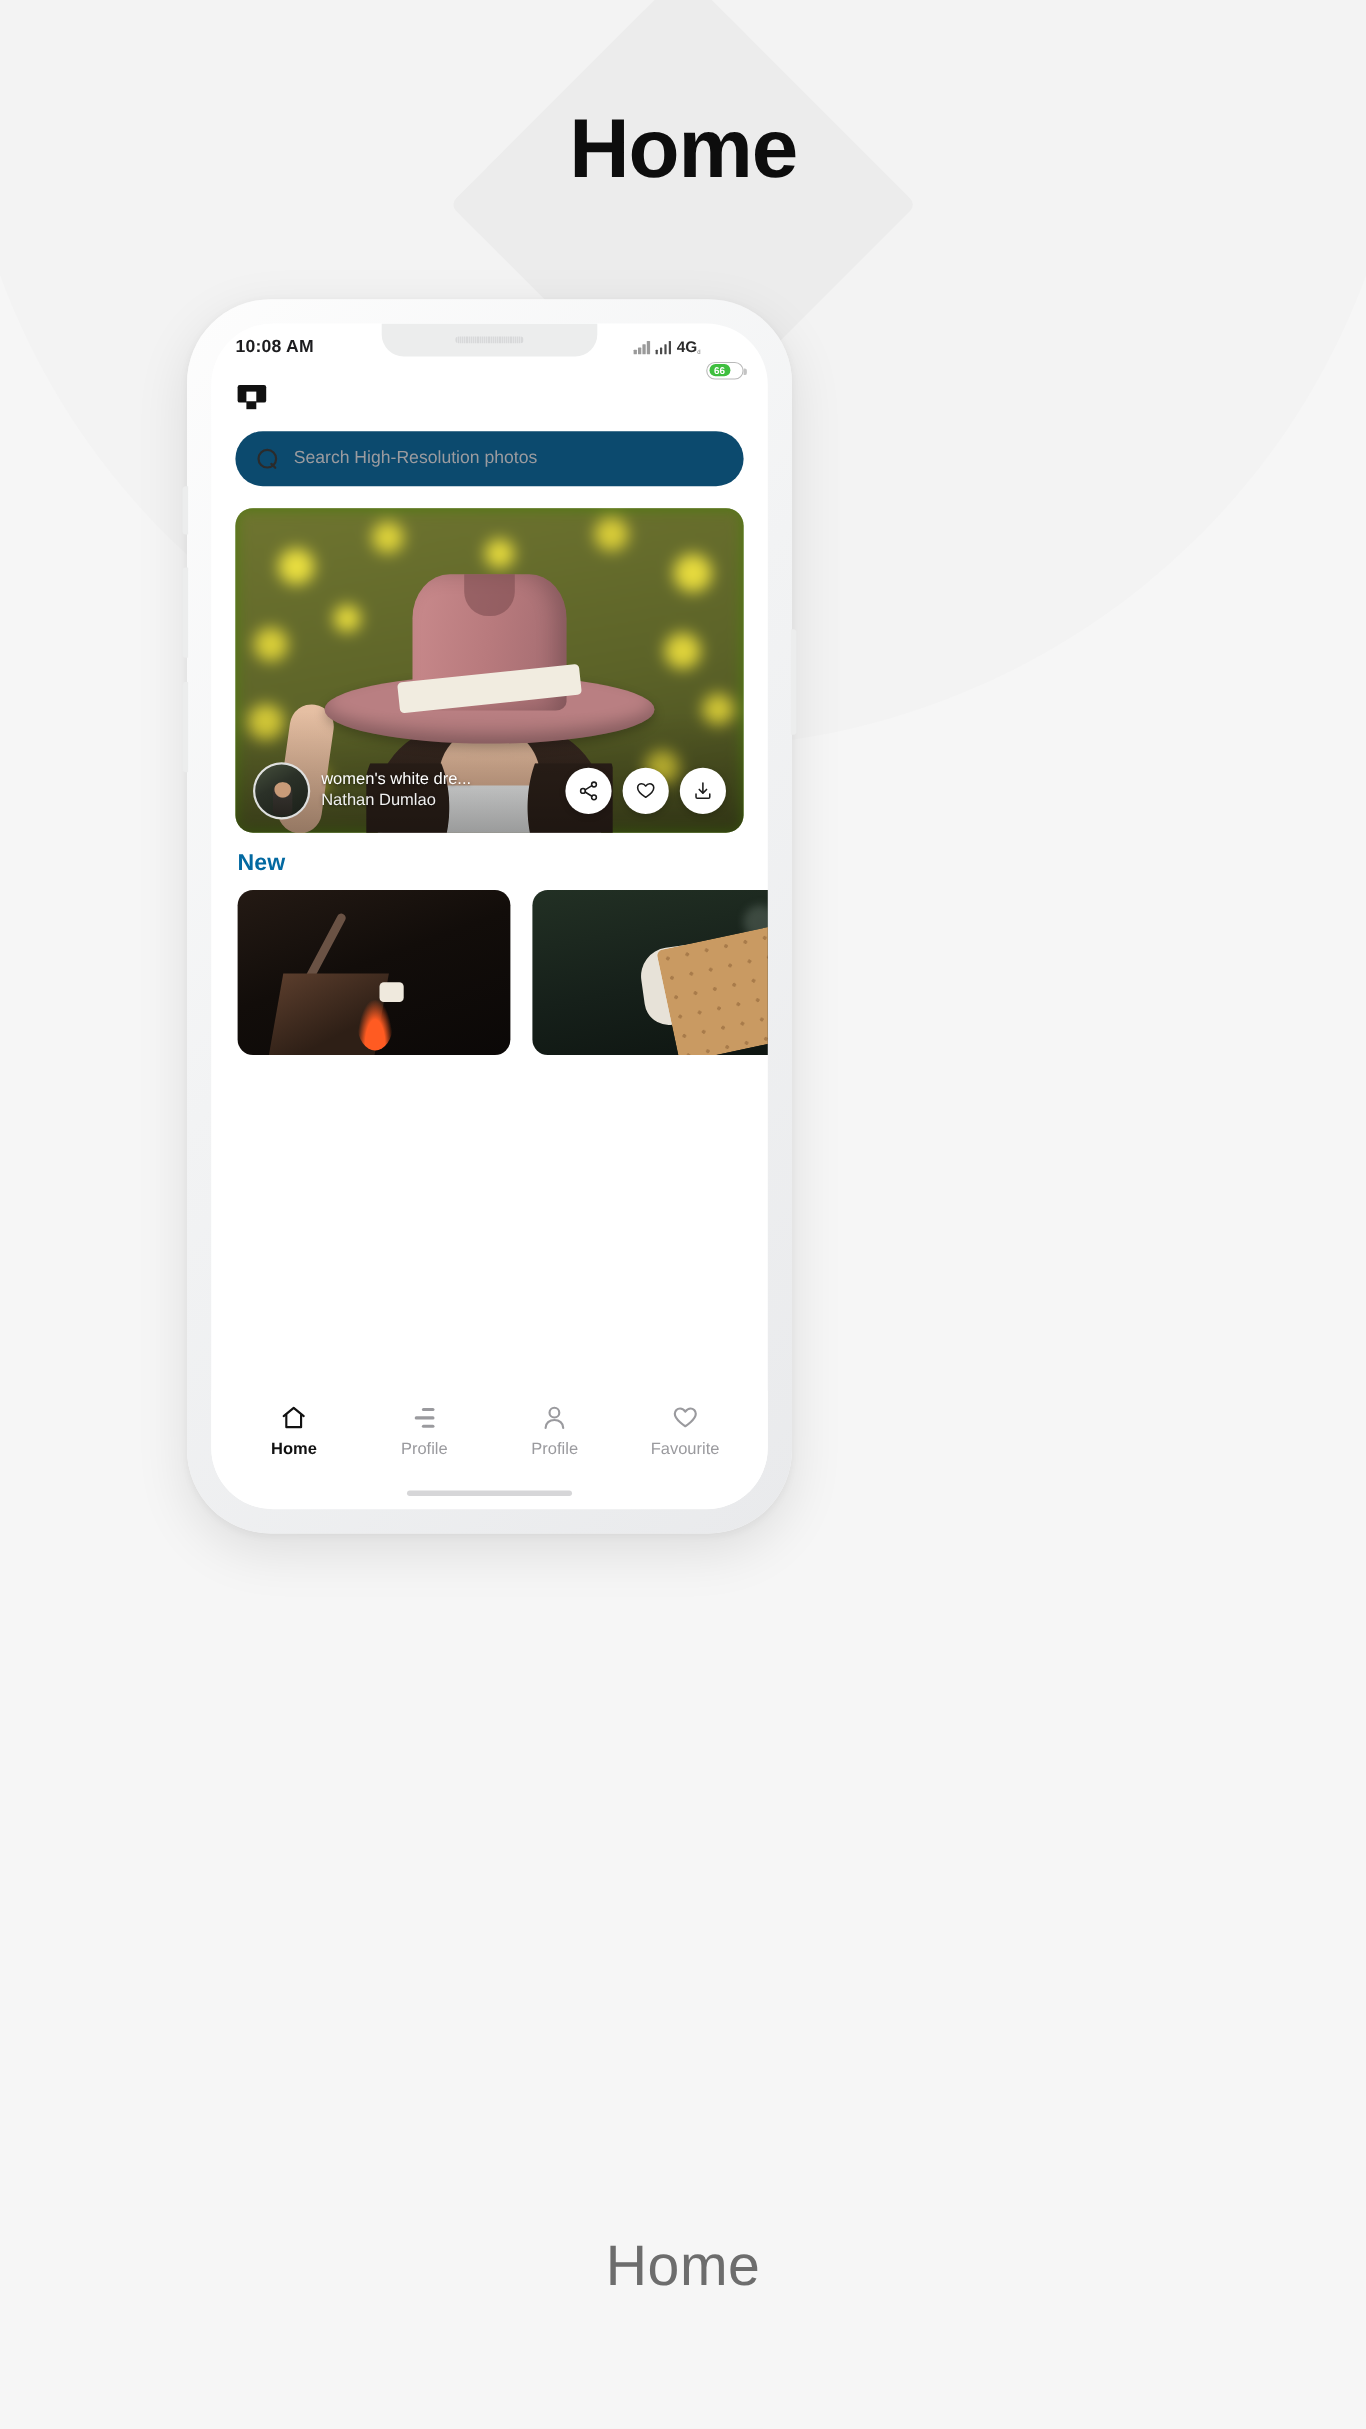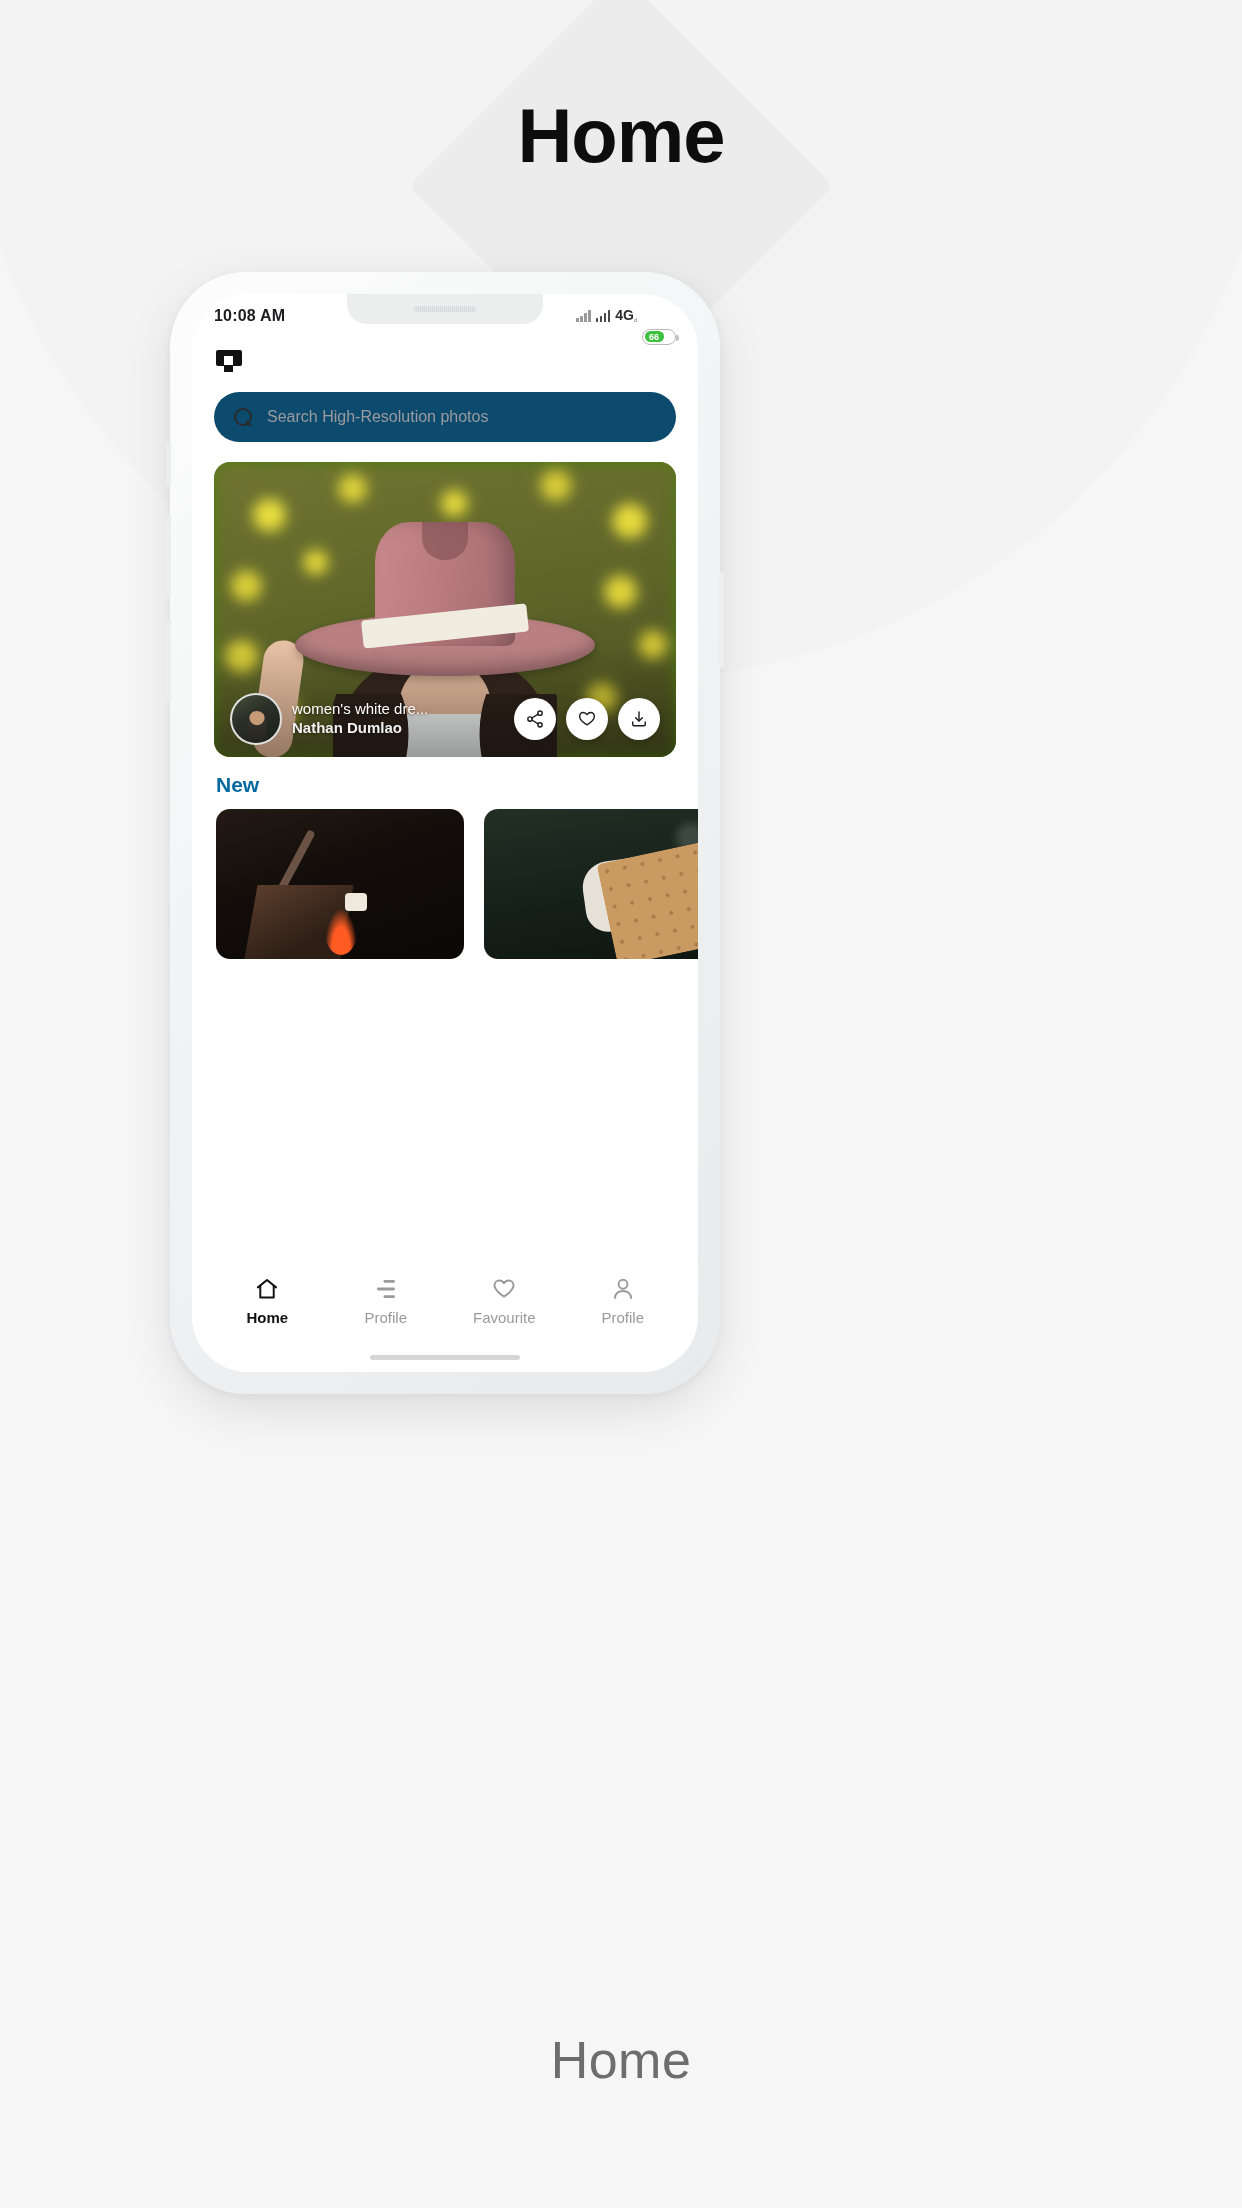--- a/index.html
+++ b/index.html
@@ -315,21 +315,20 @@
   .f-meta { flex: 1; min-width: 0; line-height: 1.25; }
   .f-title {
     font-size: 15px; color: #fff;
     text-shadow: 0 1px 3px rgba(0,0,0,.5);
     white-space: nowrap; overflow: hidden; text-overflow: ellipsis;
     max-width: 180px;
   }
   .f-author {
     font-size: 15px; color: #f0f0f0;
     text-shadow: 0 1px 3px rgba(0,0,0,.5);
-    font-weight: bold;
   }
   .f-actions { display: flex; gap: 10px; flex: none; }
   .circbtn {
     width: 42px; height: 42px;
     border-radius: 50%;
     background: #fff;
     display: flex; align-items: center; justify-content: center;
     box-shadow: 0 2px 6px rgba(0,0,0,.18);
   }
   .circbtn svg { width: 20px; height: 20px; }
@@ -578,36 +577,36 @@
               <line x1="5" y1="12" x2="19" y2="12"></line>
               <line x1="11" y1="19" x2="19" y2="19"></line>
             </svg>
           </span>
           <span class="lbl">Profile</span>
         </div>
 
         <div class="tab">
           <span class="ico">
             <svg viewBox="0 0 24 24" fill="none" stroke="#9a9a9e" stroke-width="1.8" stroke-linecap="round" stroke-linejoin="round">
-              <path d="M20.8 8.6c0-2.5-2-4.5-4.4-4.5-1.8 0-3.3 1-4.4 2.6-1-1.6-2.6-2.6-4.4-2.6C5.2 4.1 3.2 6.1 3.2 8.6c0 5 8.8 10.4 8.8 10.4s8.8-5.4 8.8-10.4z"></path>
-            </svg>
-          </span>
-          <span class="lbl">Favourite</span>
-        </div>
-
-        <div class="tab">
-          <span class="ico">
-            <svg viewBox="0 0 24 24" fill="none" stroke="#9a9a9e" stroke-width="1.8" stroke-linecap="round" stroke-linejoin="round">
               <circle cx="12" cy="7.6" r="4.1"></circle>
               <path d="M4.6 20.4c0-4.1 3.3-6.6 7.4-6.6s7.4 2.5 7.4 6.6"></path>
             </svg>
           </span>
           <span class="lbl">Profile</span>
         </div>
 
+        <div class="tab">
+          <span class="ico">
+            <svg viewBox="0 0 24 24" fill="none" stroke="#9a9a9e" stroke-width="1.8" stroke-linecap="round" stroke-linejoin="round">
+              <path d="M20.8 8.6c0-2.5-2-4.5-4.4-4.5-1.8 0-3.3 1-4.4 2.6-1-1.6-2.6-2.6-4.4-2.6C5.2 4.1 3.2 6.1 3.2 8.6c0 5 8.8 10.4 8.8 10.4s8.8-5.4 8.8-10.4z"></path>
+            </svg>
+          </span>
+          <span class="lbl">Favourite</span>
+        </div>
+
       </div>
 
       <div class="home-ind"></div>
 
     </div>
   </div>
 
   <div class="caption">Home</div>
 
 </div>

